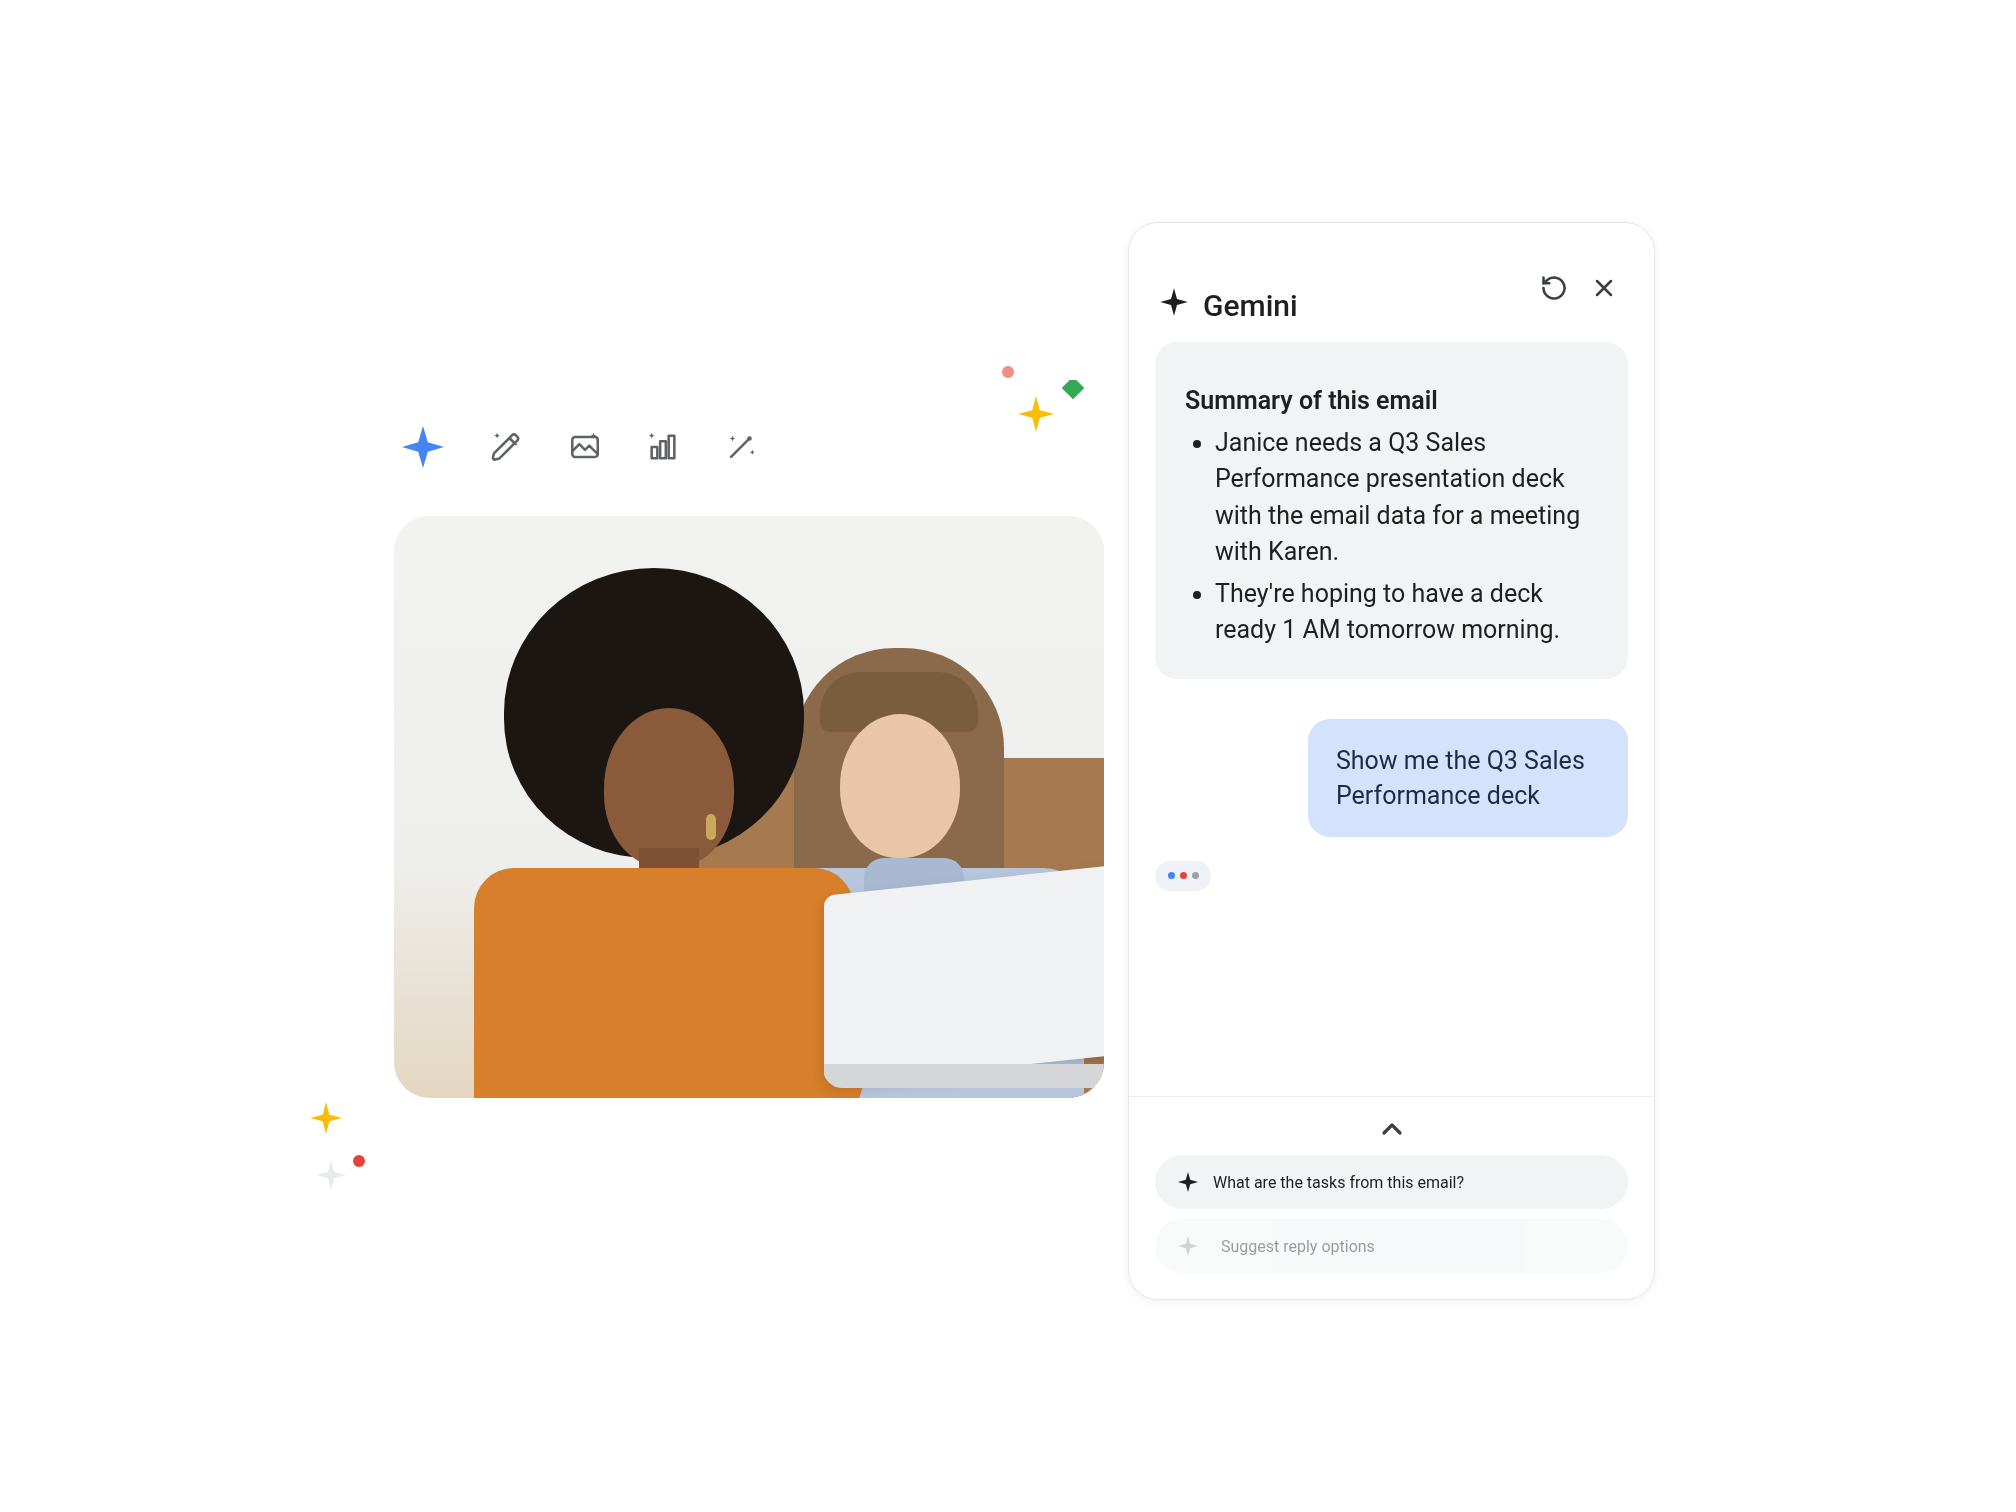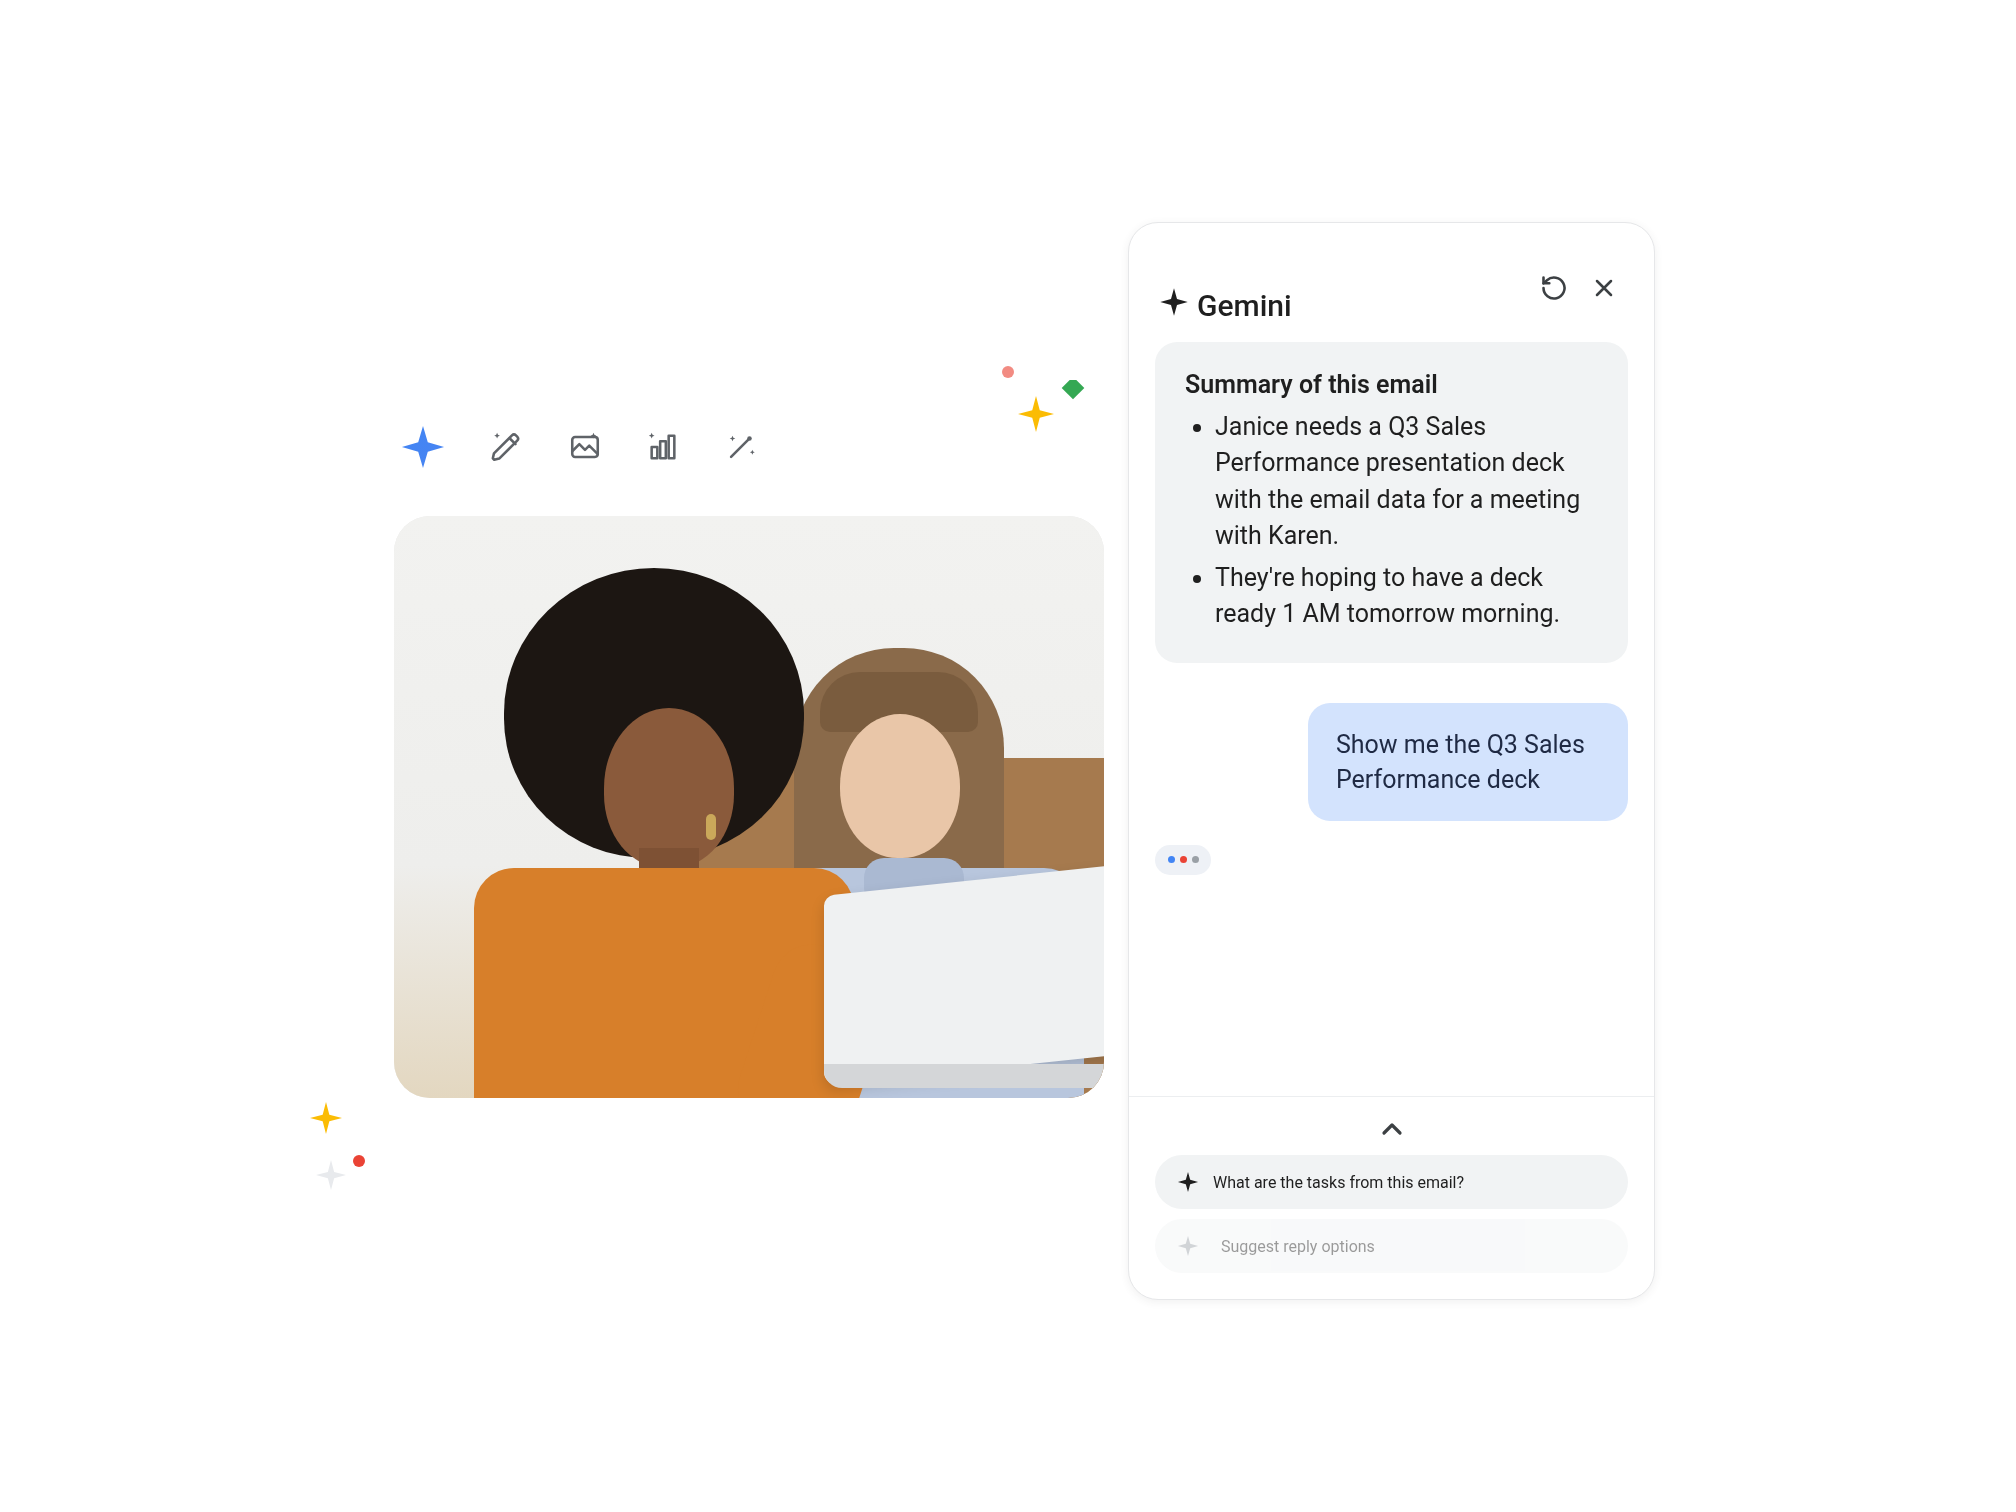--- a/index.html
+++ b/index.html
@@ -61,32 +61,32 @@
     background: #ffffff;
     border: 1px solid #e6e7e9;
     border-radius: 30px;
     box-shadow: 0 2px 8px rgba(60,64,67,.08);
     overflow: hidden;
     display: flex; flex-direction: column;
   }
   .panel-header {
     display:flex; align-items:center; padding: 28px 30px 18px 30px;
   }
-  .panel-header .title { display:flex; align-items:center; gap:8px; font-size:30px; font-weight:500; color:#1f1f1f;margin-top:36px; }
+  .panel-header .title { display:flex; align-items:center; gap:14px; font-size:30px; font-weight:500; color:#1f1f1f;margin-top:36px; }
   .panel-header .title svg{width:30px;height:30px;}
   .panel-header .spacer{flex:1;}
   .panel-header .hbtn{width:40px;height:40px;display:flex;align-items:center;justify-content:center;color:#3c4043;cursor:pointer;margin-left:10px;border-radius:50%;}
   .panel-header .hbtn svg{width:28px;height:28px;}
 
   .panel-body{flex:1;overflow:hidden;padding:0 26px;}
 
   .bubble-summary{
     background:#f1f3f4;border-radius:22px;padding:28px 30px 30px 30px;color:#1f1f1f;
   }
-  .bubble-summary h3{font-size:25px;font-weight:600;margin-bottom:10px;}
+  .bubble-summary h3{font-size:25px;font-weight:600;margin-bottom:10px;margin-top:16px;}
   .bubble-summary ul{list-style:disc;padding-left:30px;font-size:25px;line-height:1.45;}
   .bubble-summary li{margin-top:6px;}
 
   .bubble-user{
     margin-top:40px;margin-left:auto;max-width:320px;
     background:#d3e3fd;border-radius:22px;padding:24px 28px;
     color:#1f2a44;font-size:25px;line-height:1.4;
   }
 
   .typing{

